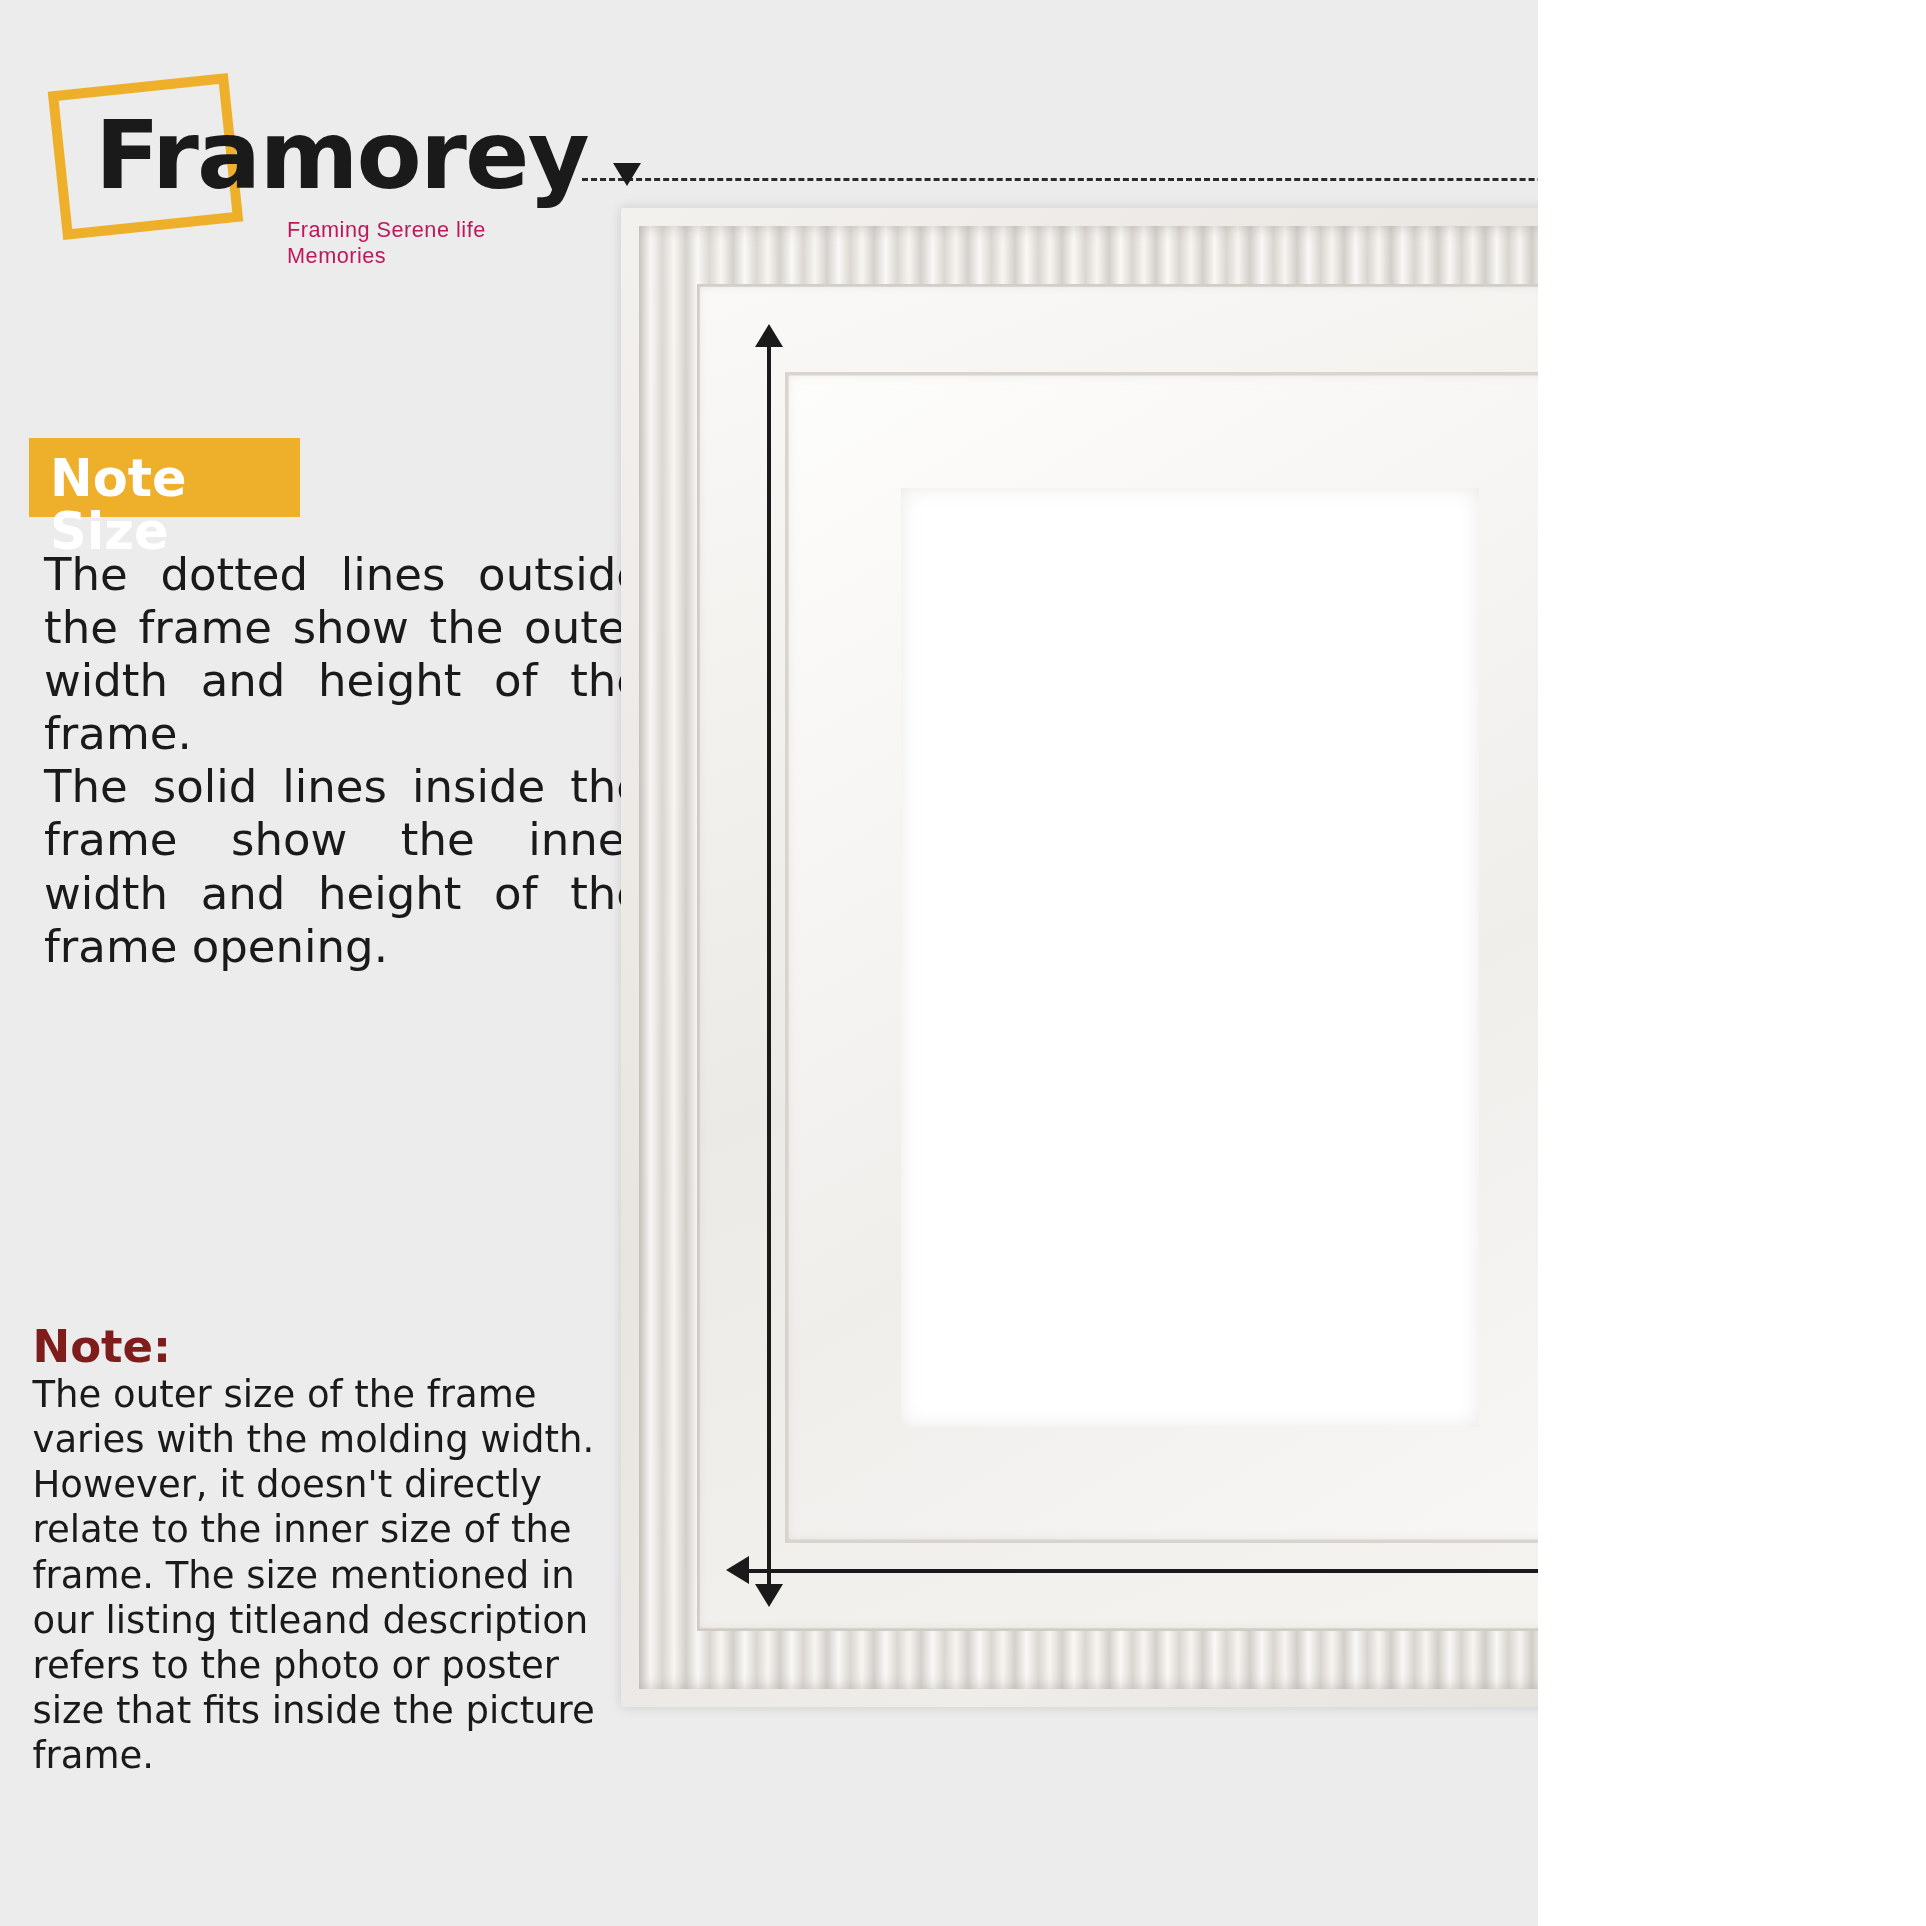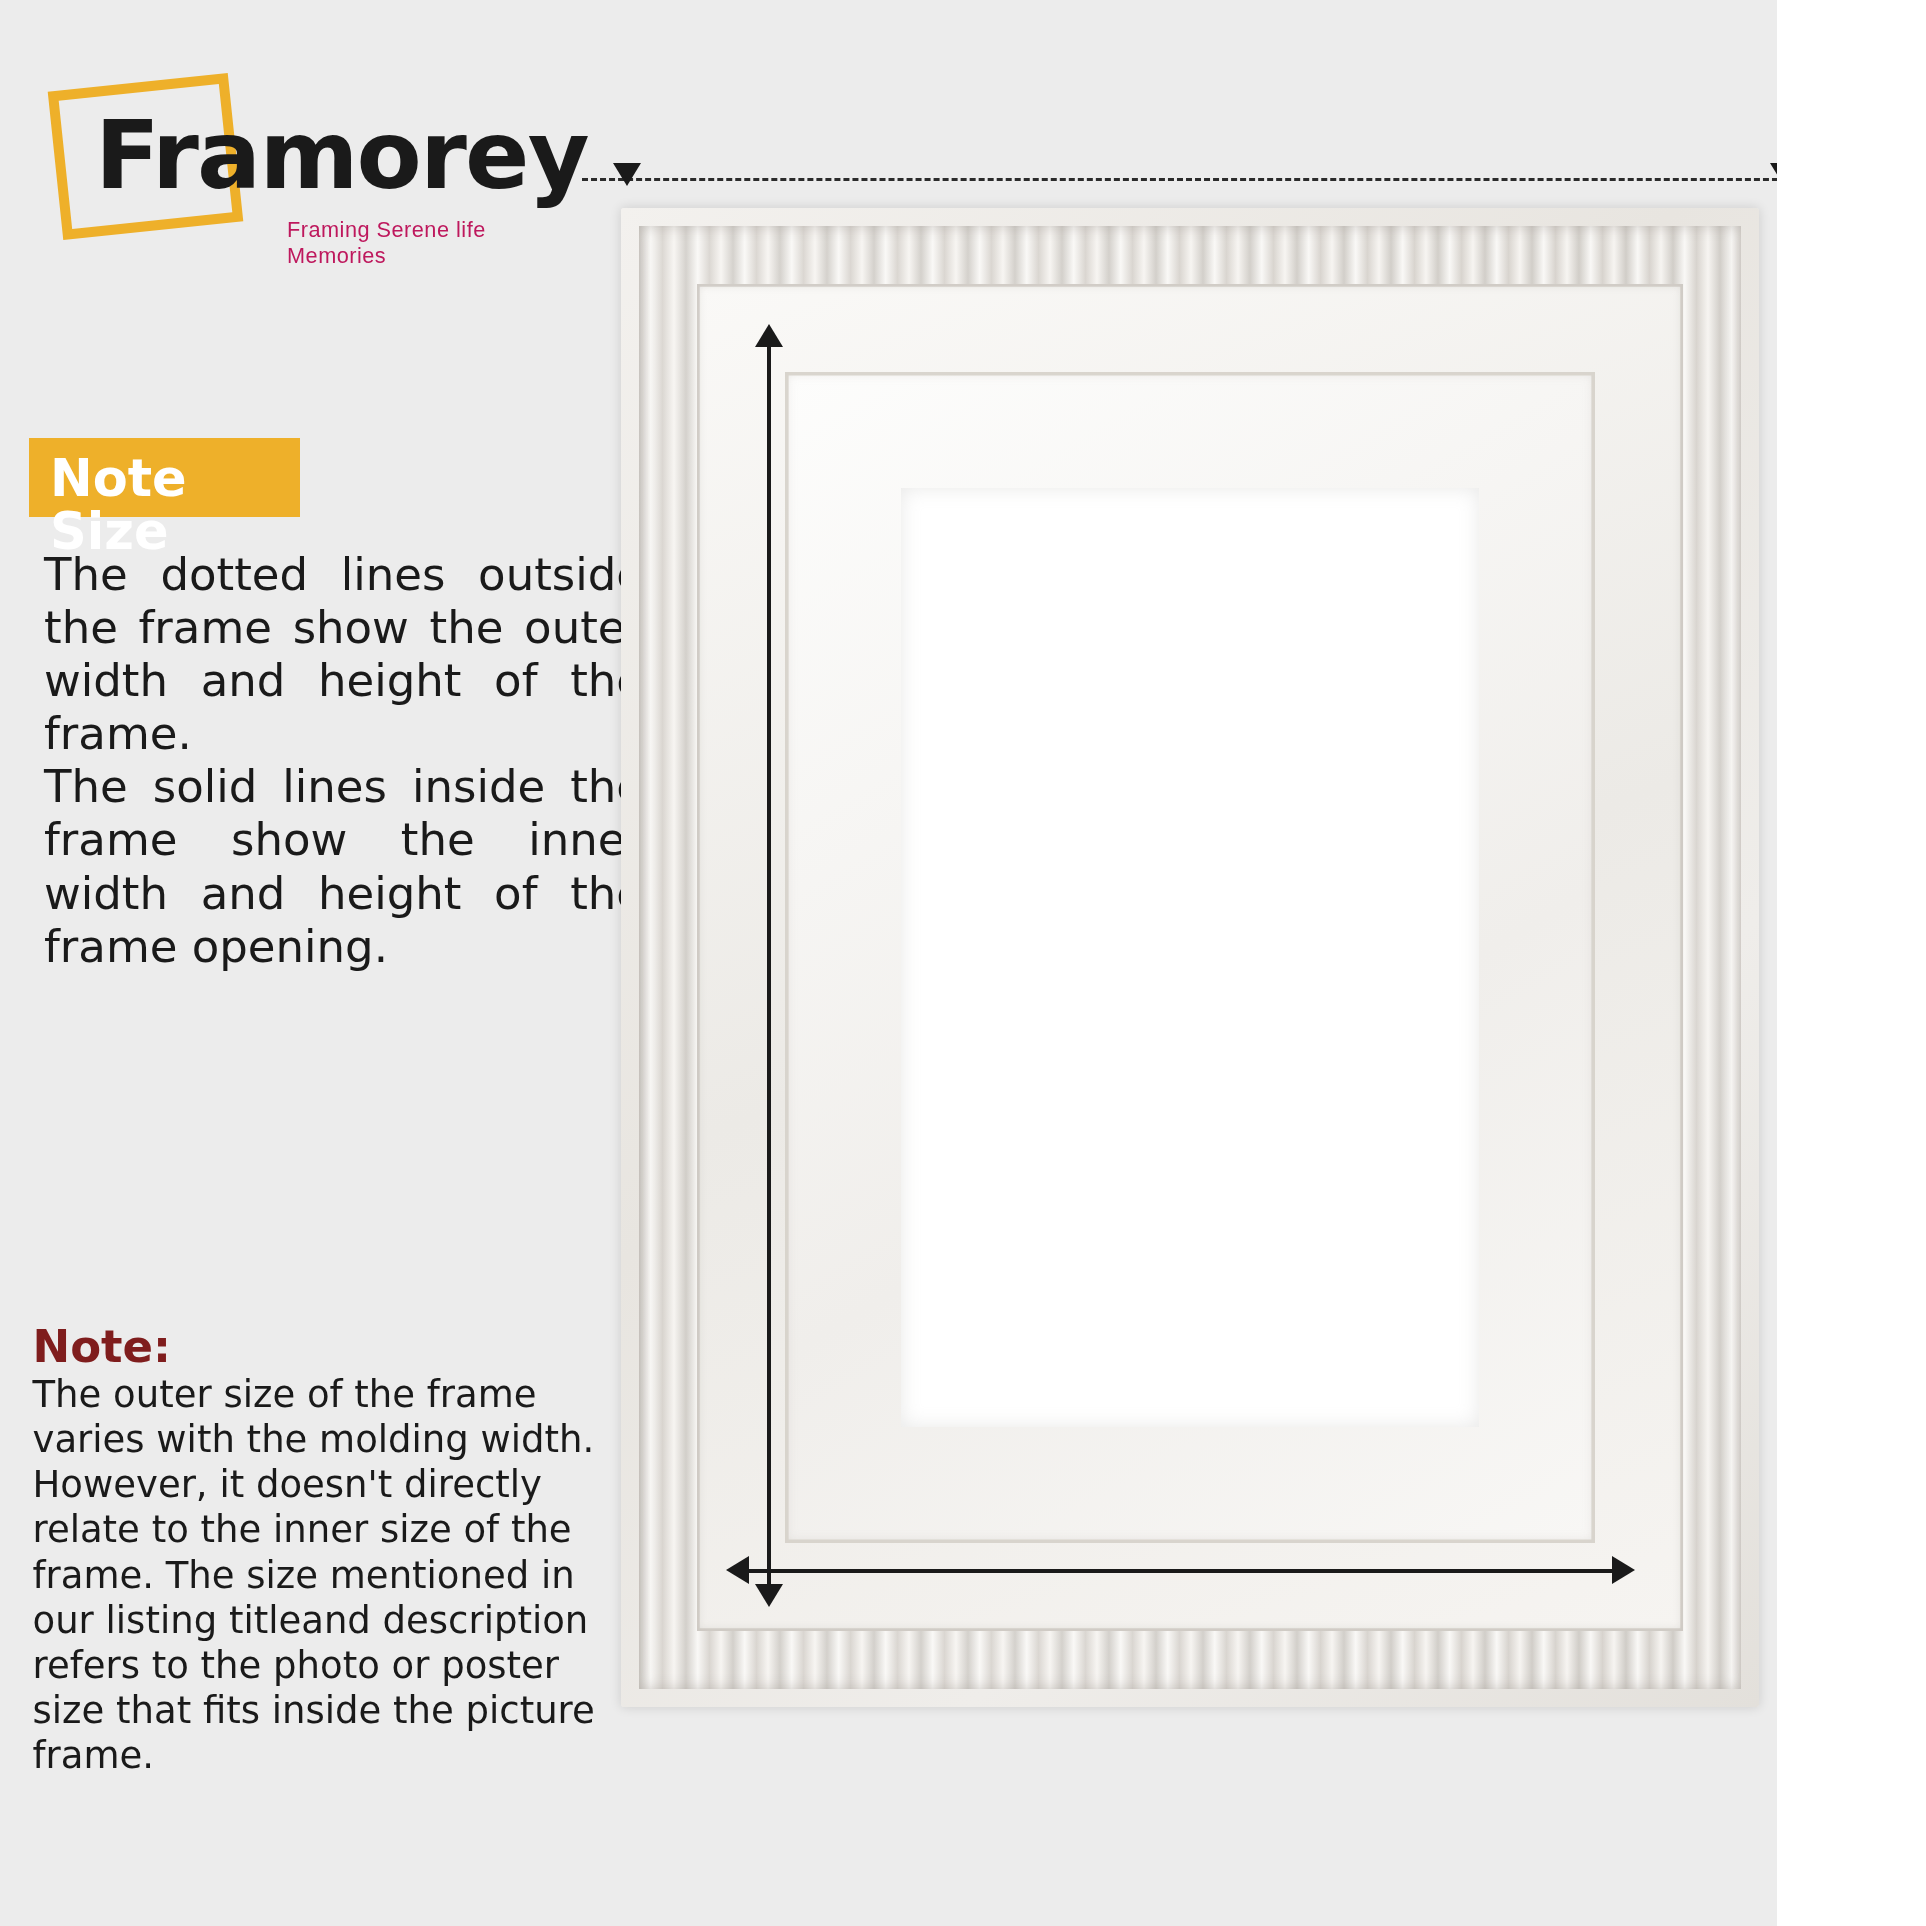--- a/index.html
+++ b/index.html
@@ -5,21 +5,21 @@
   html, body {
     margin: 0;
     padding: 0;
     background: #ffffff;
   }
   body {
     font-family: "Liberation Sans", sans-serif;
   }
   .page {
     position: relative;
-    width: 1777px;
+    width: 1538px;
     height: 1926px;
     background: #ececec;
     overflow: hidden;
   }
   
   .logo {
     position: absolute;
     left: 50px;
     top: 68px;
     width: 478px;

